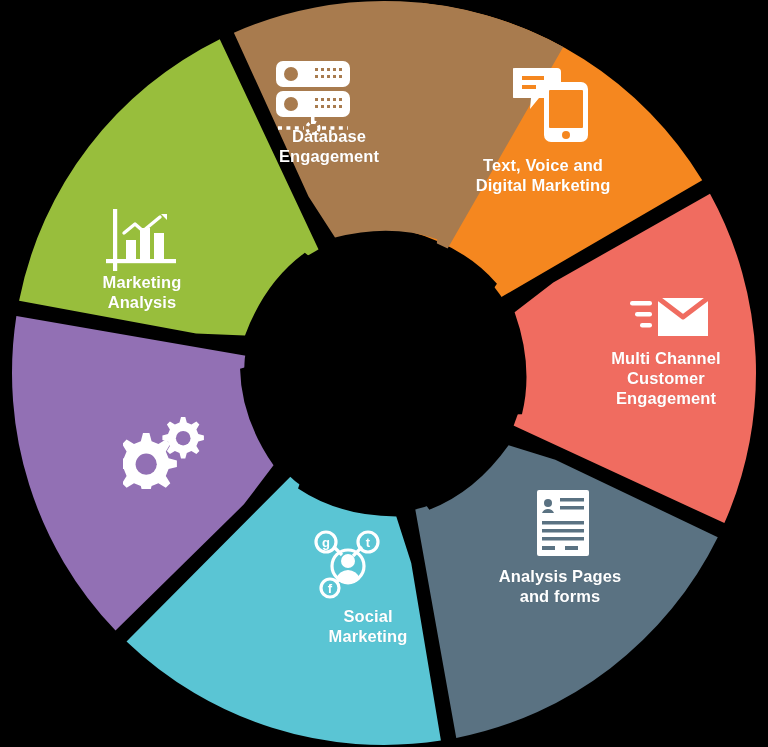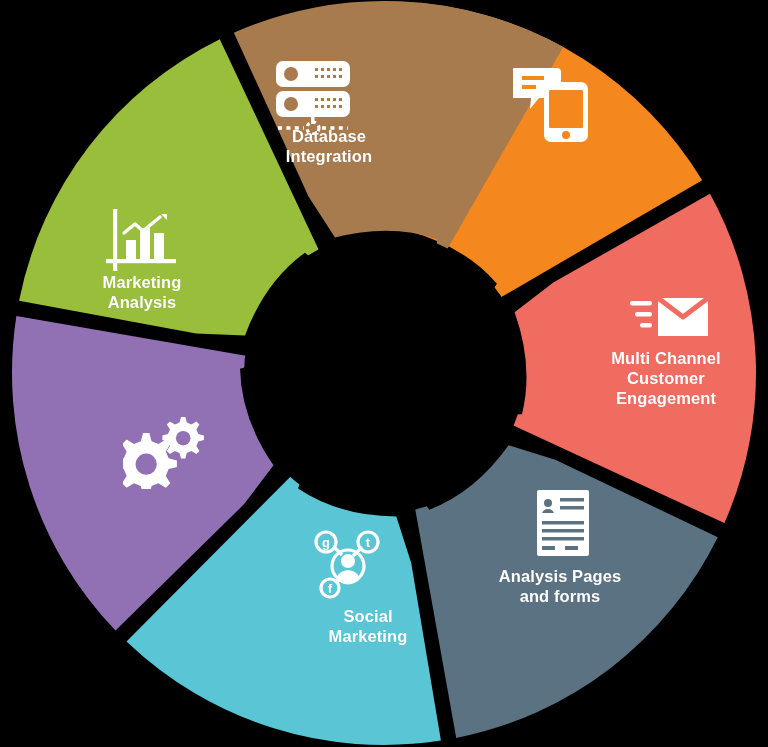--- a/index.html
+++ b/index.html
@@ -59,20 +59,22 @@
       <g fill="#ffffff">
         <path d="M2 6 h42 a4 4 0 0 1 4 4 v22 a4 4 0 0 1 -4 4 h-18 l-9 11 1 -11 h-16 a4 4 0 0 1 -4 -4 v-22 a4 4 0 0 1 4 -4 z"></path>
         <rect x="9" y="14" width="22" height="4" fill="#F5871F"></rect>
         <rect x="9" y="23" width="14" height="4" fill="#F5871F"></rect>
         <path d="M38 20 h30 a7 7 0 0 1 7 7 v46 a7 7 0 0 1 -7 7 h-30 a7 7 0 0 1 -7 -7 v-46 a7 7 0 0 1 7 -7 z"></path>
         <rect x="36" y="28" width="34" height="38" rx="1" fill="#F5871F"></rect>
         <circle cx="53" cy="73" r="4" fill="#F5871F"></circle>
       </g>
     </svg>
   </div>
+  <div class="seg-label" style="left:418px;top:155px;width:250px;">Text, Voice and
+Digital Marketing</div>
 
   <div class="seg-icon" style="left:630px;top:292px;">
     <svg width="80" height="50" viewBox="0 0 80 50">
       <g fill="#ffffff">
         <rect x="0" y="9" width="22" height="4.5" rx="2.2"></rect>
         <rect x="5" y="20" width="17" height="4.5" rx="2.2"></rect>
         <rect x="10" y="31" width="12" height="4.5" rx="2.2"></rect>
         <path d="M28 6 h50 v38 h-50 z"></path>
         <path d="M28 6 l25 19 25 -19" fill="none" stroke="#F06C60" stroke-width="5" stroke-linejoin="round"></path>
       </g>
@@ -183,15 +185,15 @@
             <rect x="71" y="48" width="3" height="3"></rect>
         </g>
         <rect x="43" y="59" width="3.5" height="8" fill="#ffffff"></rect>
         <circle cx="45" cy="71" r="6" fill="none" stroke="#ffffff" stroke-width="3.2" stroke-dasharray="3.4 3.4"></circle>
         <line x1="10" y1="71" x2="36" y2="71" stroke="#ffffff" stroke-width="3.4" stroke-dasharray="4 4.4"></line>
         <line x1="54" y1="71" x2="80" y2="71" stroke="#ffffff" stroke-width="3.4" stroke-dasharray="4 4.4"></line>
       </g>
     </svg>
   </div>
   <div class="seg-label" style="left:214px;top:126px;width:230px;">Database
-Integration</div>
+Engagement</div>
 
 </div>
 
 </body></html>

